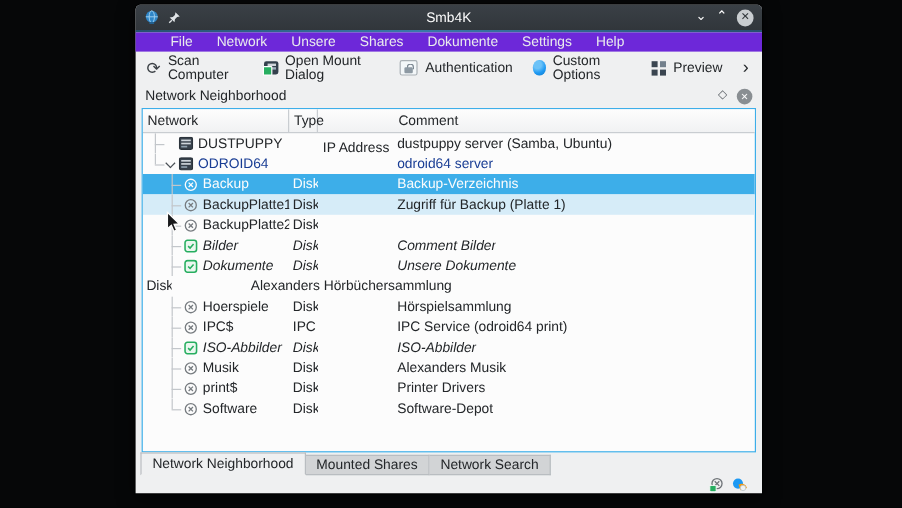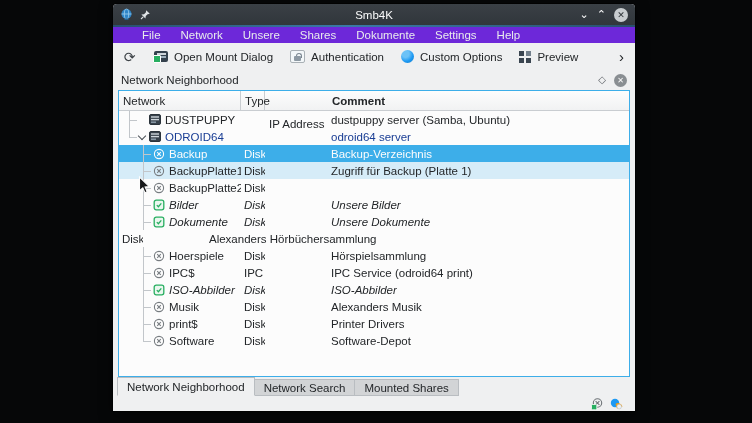--- a/index.html
+++ b/index.html
@@ -50,21 +50,21 @@
   .dock-title{font-size:11.5px;color:#232629;}
   .dock-btns{margin-left:auto;display:flex;align-items:center;gap:8px;}
   .dock-float{font-size:10px;color:#5f6469;line-height:1;}
   .dock-close{width:13px;height:13px;border-radius:50%;background:#898e92;color:#fcfcfc;font-size:8px;font-weight:bold;
               display:flex;align-items:center;justify-content:center;}
 
   
   .view{margin:0 5px;flex:1;border:1px solid #3daee9;background:#fcfcfc;display:flex;flex-direction:column;overflow:hidden;}
   .thead{height:20px;display:flex;background:linear-gradient(#fdfdfd,#f1f2f3);border-bottom:1px solid #c9cdd1;flex:none;}
   .th{display:flex;align-items:center;padding-left:4px;font-size:11.5px;color:#232629;border-right:1px solid #c9cdd1;flex:none;}
-  .th:last-child{border-right:none;flex:1;font-weight:bold;}
+  .th:last-child{border-right:none;flex:1;}
   .w0{width:122px;}.w1{width:24px;}.w2{width:63px;margin-top:33px;}.w3{flex:1;}
   .rows{flex:1;position:relative;}
   .row{height:17px;display:flex;align-items:stretch;font-size:11.5px;color:#232629;}
   .row.selected{background:#3daee9;color:#fcfcfc;}
   .row.hover{background:#d6ecf8;}
   .row.master{color:#193d94;}
   .row.mounted{font-style:italic;}
   .cell{display:flex;align-items:center;padding-left:3px;flex:none;overflow:hidden;white-space:nowrap;}
   .c-net{position:relative;padding-left:4px;}
   .indent{flex:none;}
@@ -128,20 +128,21 @@
         <span class="menu-item">Shares</span>
         <span class="menu-item">Dokumente</span>
         <span class="menu-item">Settings</span>
         <span class="menu-item">Help</span>
       </div>
 
     <div class="toolbar">
 
       <div class="tbtn">
           <span class="ticon ic-scan">⟳</span>
+          <span class="tlabel">Scan Computer</span>
         </div>
         <div class="tbtn">
           <span class="ticon ic-mount"></span>
           <span class="tlabel">Open Mount Dialog</span>
         </div>
         <div class="tbtn">
           <span class="ticon ic-auth"></span>
           <span class="tlabel">Authentication</span>
         </div>
         <div class="tbtn">
@@ -269,21 +270,21 @@
               <span class="nicon">
                 <svg width="12" height="12" viewBox="0 0 12 12">
                   <rect x="1.2" y="1.2" width="9.6" height="9.6" rx="2" fill="#eaf7ef" stroke="#27ae60" stroke-width="1.3"></rect>
                   <path d="M3.8 6.1l1.6 1.6 2.9-3.3" fill="none" stroke="#27ae60" stroke-width="1.3"></path>
                 </svg>
               </span>
               <span class="lbl">Bilder</span>
             </div>
             <div class="cell c-type w1">Disk</div>
             <div class="cell c-ip w2"></div>
-            <div class="cell c-comment w3">Unsere Bilder</div>
+            <div class="cell c-comment w3">Comment Bilder</div>
           </div>
           <div class="row mounted">
             <div class="cell c-net w0">
               <span class="gv" style="left: 24px;"></span>
               <span class="gs" style="left: 24px;"></span>
               <span class="indent" style="width: 30px;"></span>
               <span class="nicon">
                 <svg width="12" height="12" viewBox="0 0 12 12">
                   <rect x="1.2" y="1.2" width="9.6" height="9.6" rx="2" fill="#eaf7ef" stroke="#27ae60" stroke-width="1.3"></rect>
                   <path d="M3.8 6.1l1.6 1.6 2.9-3.3" fill="none" stroke="#27ae60" stroke-width="1.3"></path>
@@ -400,22 +401,22 @@
             </div>
             <div class="cell c-type w1">Disk</div>
             <div class="cell c-ip w2"></div>
             <div class="cell c-comment w3">Software-Depot</div>
           </div>
         </div>
     </div>
 
     <div class="tabbar">
         <div class="tab active">Network Neighborhood</div>
+        <div class="tab">Mounted Shares</div>
         <div class="tab">Network Search</div>
-        <div class="tab">Mounted Shares</div>
       </div>
 
     <div class="statusbar">
       <span style="display:inline-flex">
         <svg width="12" height="12" viewBox="0 0 12 12">
             <circle cx="6.5" cy="5" r="4.2" fill="none" stroke="#6f7478" stroke-width="1.1"></circle>
             <path d="M4.6 3.1 l3.8 3.8 M8.4 3.1 l-3.8 3.8" stroke="#6f7478" stroke-width="1.1"></path>
             <rect x="0.5" y="6.5" width="5.3" height="5.3" rx="1" fill="#27ae60" stroke="#fcfcfc" stroke-width="0.8"></rect>
           </svg>
       </span>

